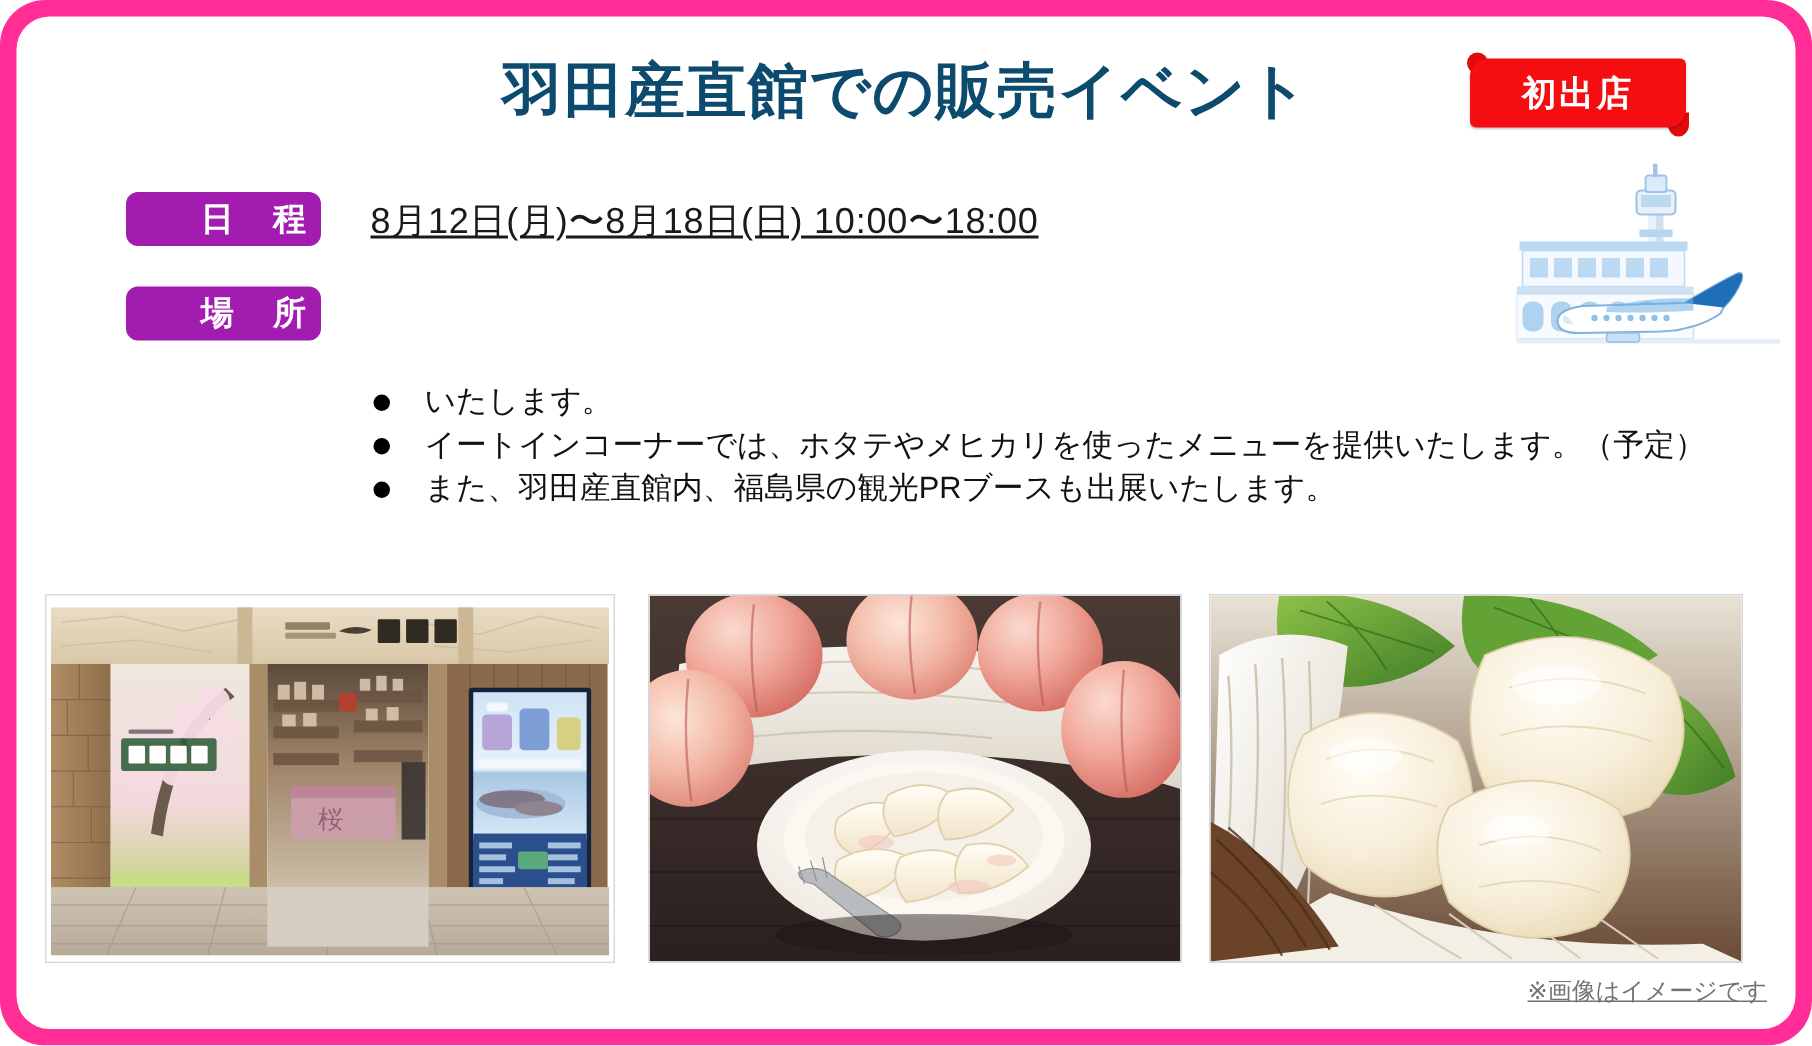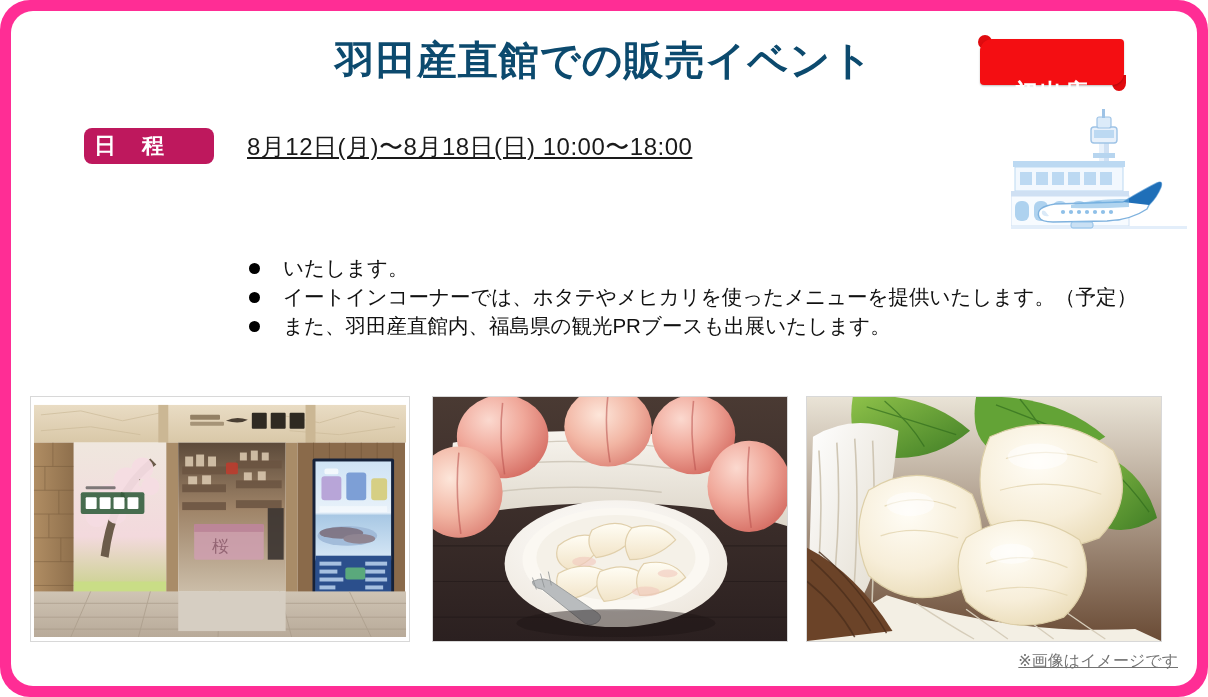--- a/index.html
+++ b/index.html
@@ -90,43 +90,42 @@
     left: 6px;
     top: 6px;
     width: 144px;
     height: 46px;
     line-height: 46px;
     text-align: center;
     color: #ffffff;
     font-size: 23px;
     font-weight: bold;
     letter-spacing: 2px;
-    margin-top: 30px;
   }
 
   
   .airport {
     position: absolute;
     left: 1000px;
     top: 98px;
     width: 176px;
     height: 130px;
   }
 
   
   .chip {
     position: absolute;
     width: 130px;
     height: 36px;
-    background: #be185d;
+    background: #a21caf;
     border-radius: 8px;
     color: #ffffff;
     font-size: 22px;
     font-weight: bold;
-    text-align: left;
+    text-align: right;
     line-height: 36px;
     letter-spacing: 10px;
     text-indent: 10px;
   }
   .chip-schedule { left: 73px; top: 117px; }
   .chip-place    { left: 73px; top: 180px; }
   .chip-feature  { left: 73px; top: 241px; }
 
   .row-text {
     position: absolute;
@@ -254,20 +253,21 @@
           <circle cx="100" cy="103" r="2.1"></circle>
         </g>
         <path d="M34 102 Q30 100 31 105 Q33 108 38 107 Z" fill="#dbeaf8"></path>
         <rect x="60" y="113" width="22" height="6" rx="2" fill="#c9e0f4" stroke="#8fc0e8" stroke-width="1"></rect>
       </svg>
     </div>
 
     <div class="chip chip-schedule">日 程</div>
     <div class="row-text text-schedule">8月12日(月)〜8月18日(日)  10:00〜18:00</div>
 
+    <div class="chip chip-place">場 所</div>
 
 
     <div class="bullets">
       <div class="bullet-item">
         <span class="bullet-line">いたします。</span>
       </div>
       <div class="bullet-item">
         <span class="bullet-line">イートインコーナーでは、ホタテやメヒカリを使ったメニューを提供いたします。（予定）</span>
       </div>
       <div class="bullet-item">

